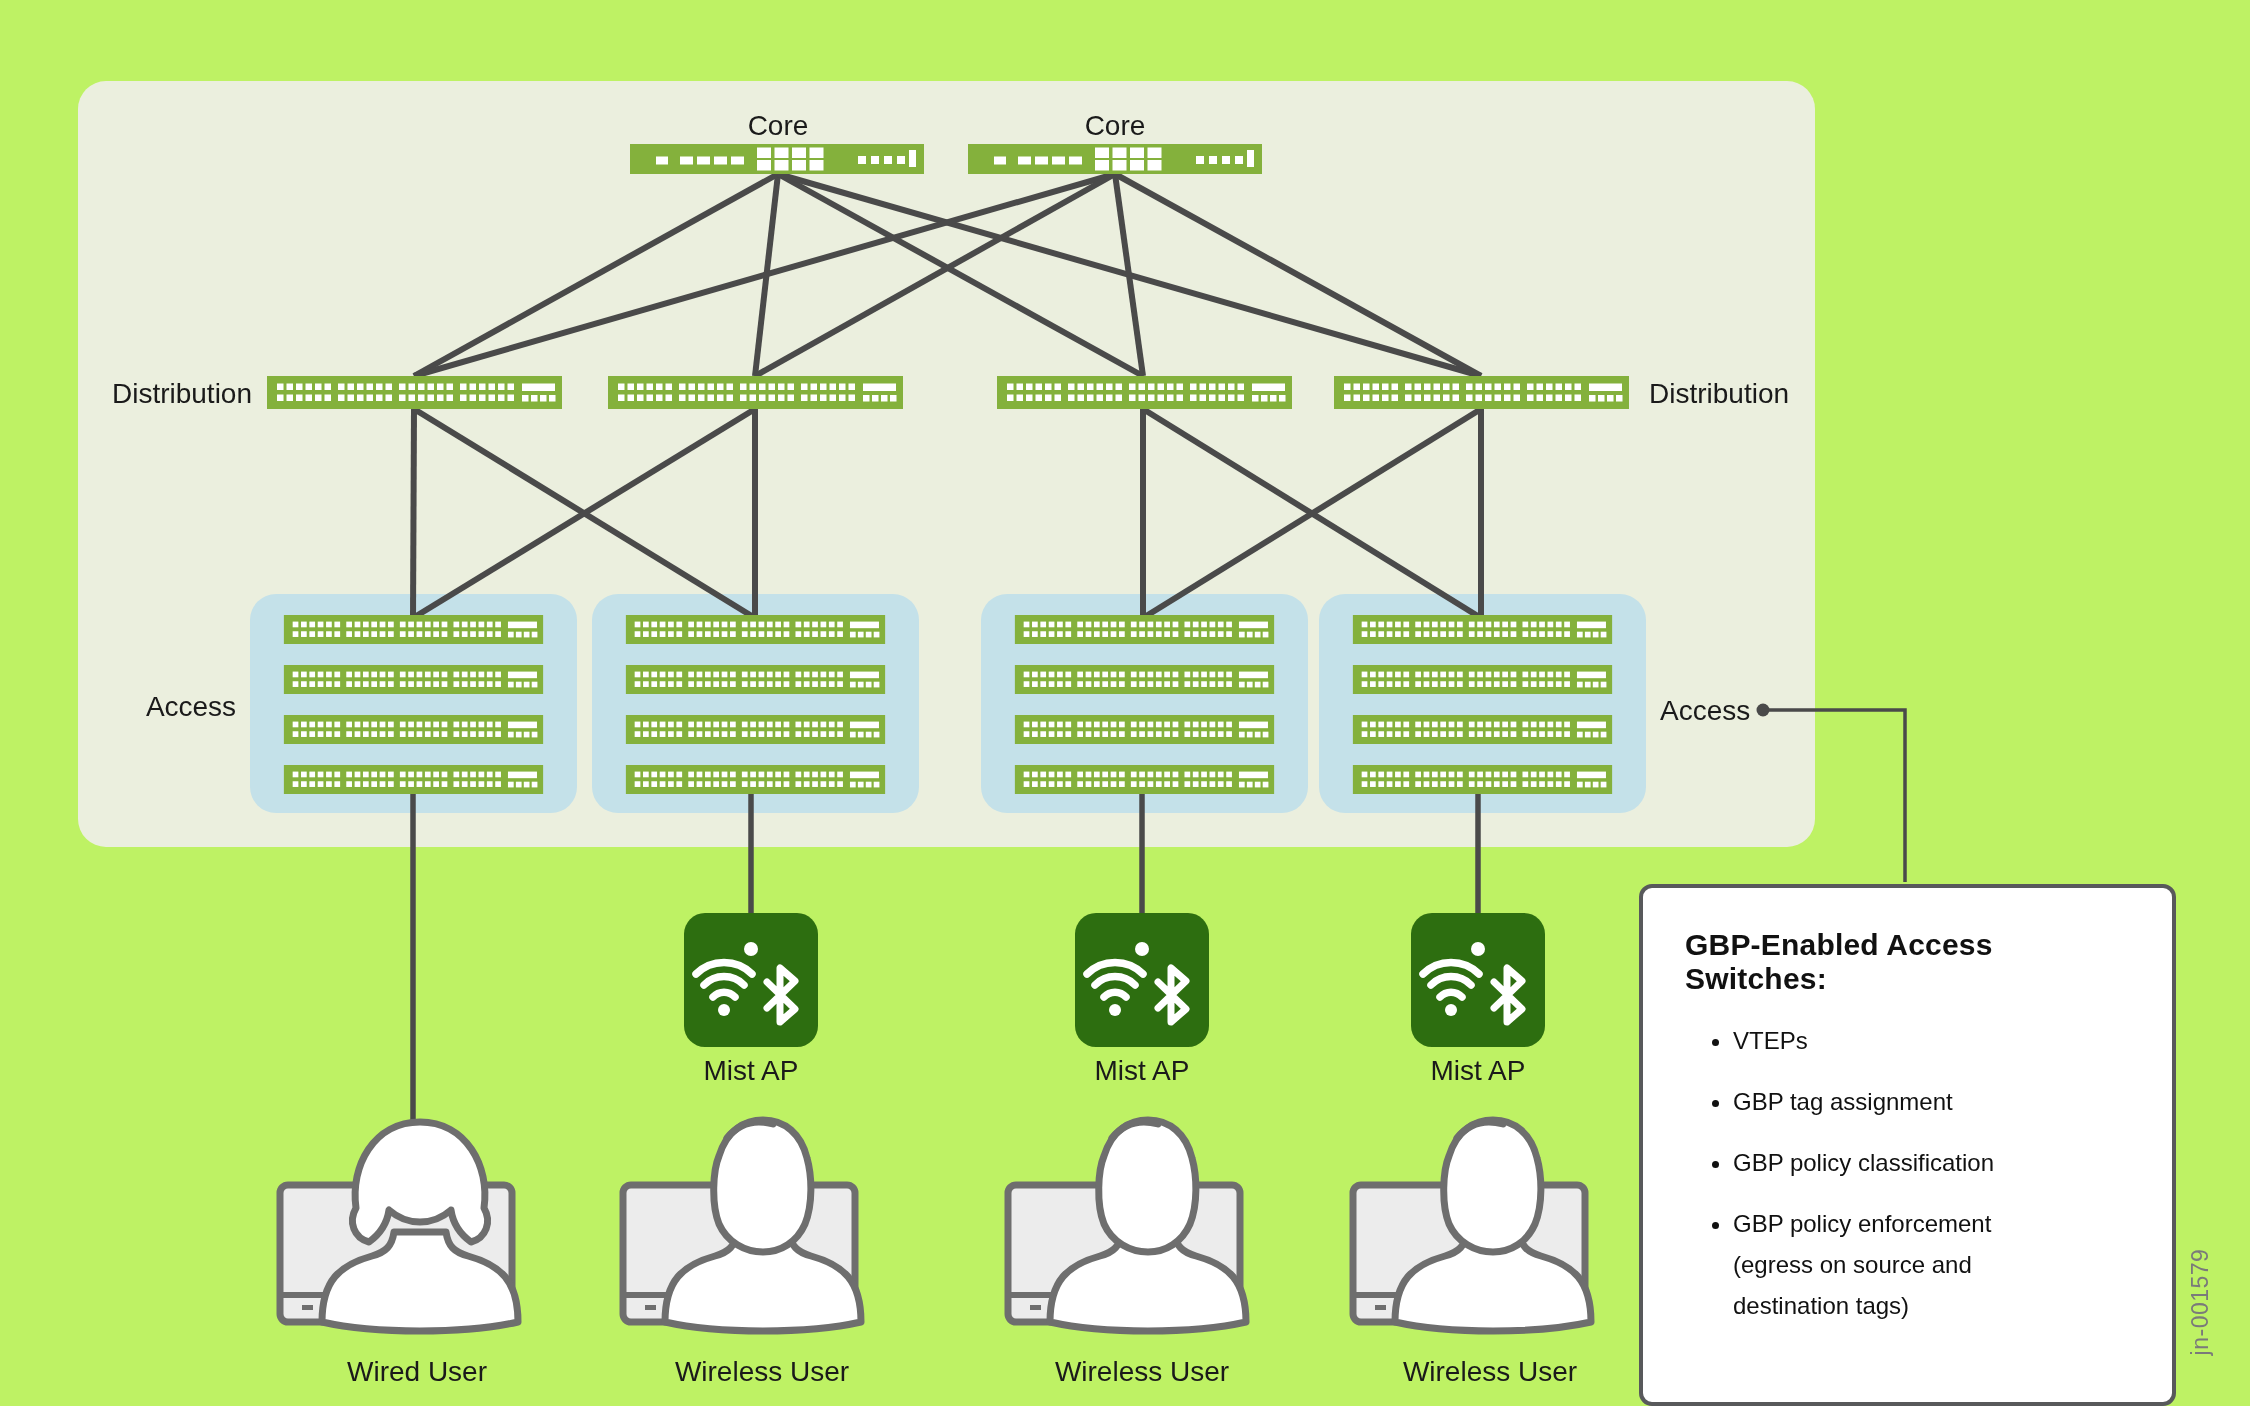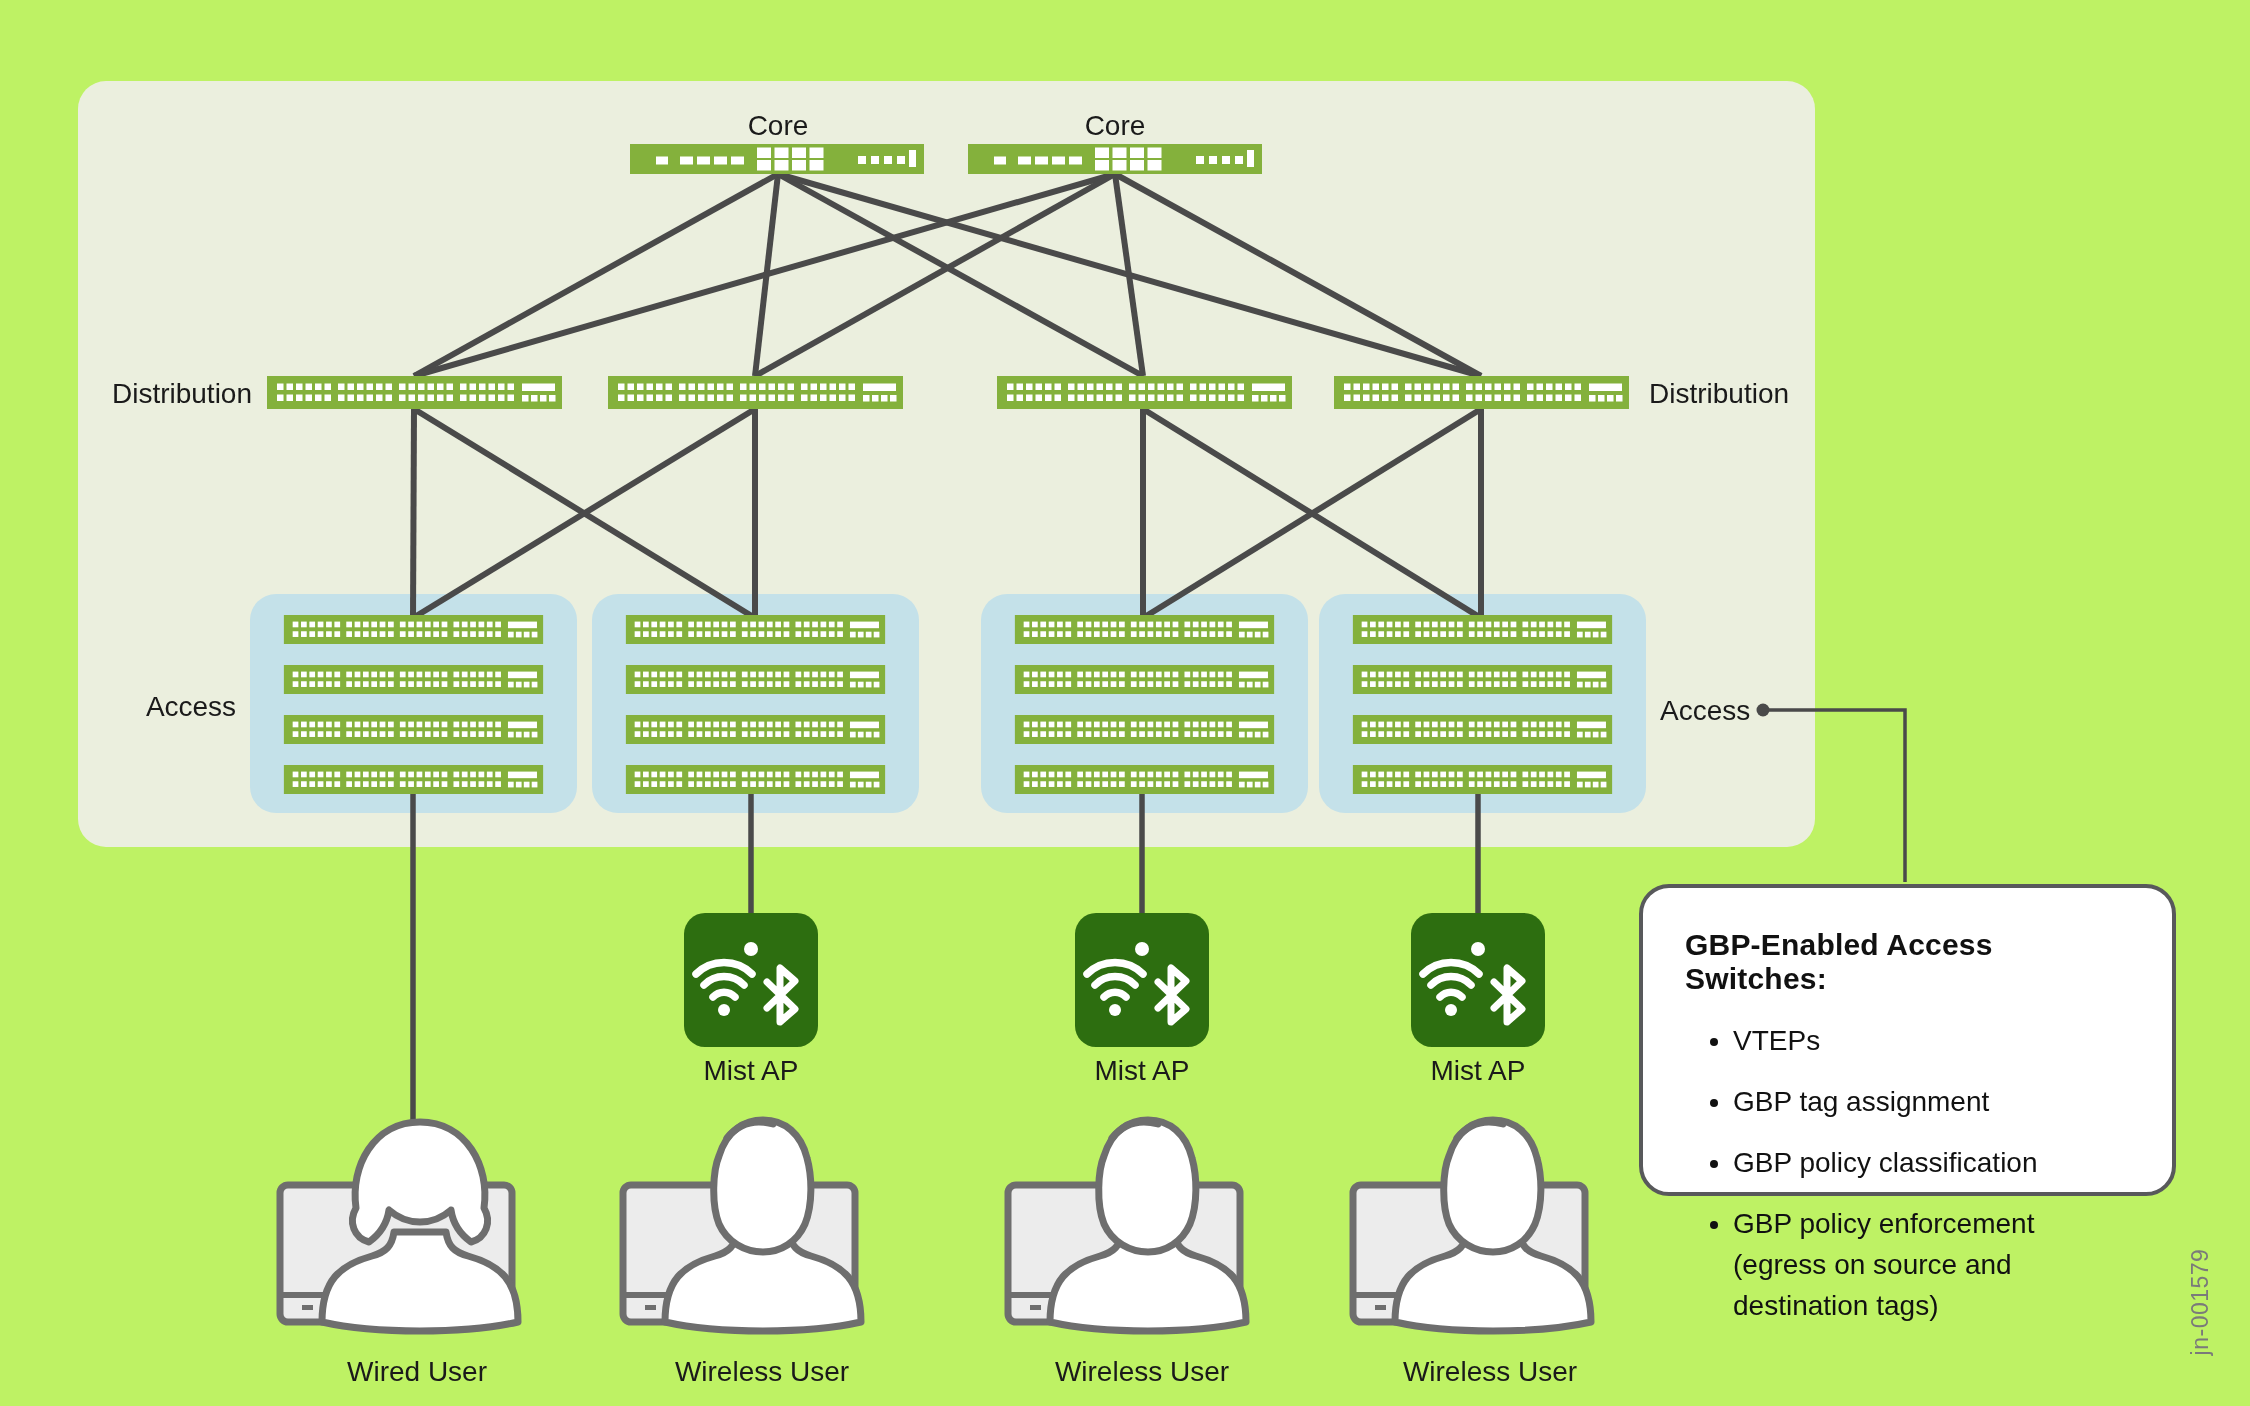--- a/index.html
+++ b/index.html
@@ -8,32 +8,32 @@
     font-family:"Liberation Sans", sans-serif; overflow:hidden;
   }
   .stage svg.diagram { position:absolute; left:0; top:0; }
   svg text {
     font-family:"Liberation Sans", sans-serif;
     fill:#1a1a1a;
   }
   .layer-label { font-size:28px; }
   .node-label  { font-size:28px; }
   .callout {
-    position:absolute; left:1639px; top:884px; width:537px; height:312px;
+    position:absolute; left:1639px; top:884px; width:537px; height:522px;
     box-sizing:border-box; background:#ffffff;
-    border:4px solid #58595b; border-radius:30px;
+    border:4px solid #58595b; border-radius:13px;
     padding:40px 30px 0 42px;
   }
   .callout-title {
     font-size:30px; font-weight:bold; color:#111; margin:0 0 24px 0;
     letter-spacing:0.2px;
   }
   .callout-list { margin:0; padding:0 0 0 48px; list-style:disc outside; }
   .callout-list li {
-    font-size:28px; line-height:41px; color:#111;
+    font-size:24px; line-height:41px; color:#111;
     margin:0 0 20px 0; max-width:340px;
   }
   .figure-id {
     position:absolute; left:2075px; top:1289px; width:250px; height:26px;
     transform:rotate(-90deg); transform-origin:center center;
     color:#7a7a7a; font-size:23px; text-align:center; letter-spacing:0.5px;
     white-space:nowrap;
   }
 </style>
 </head>

